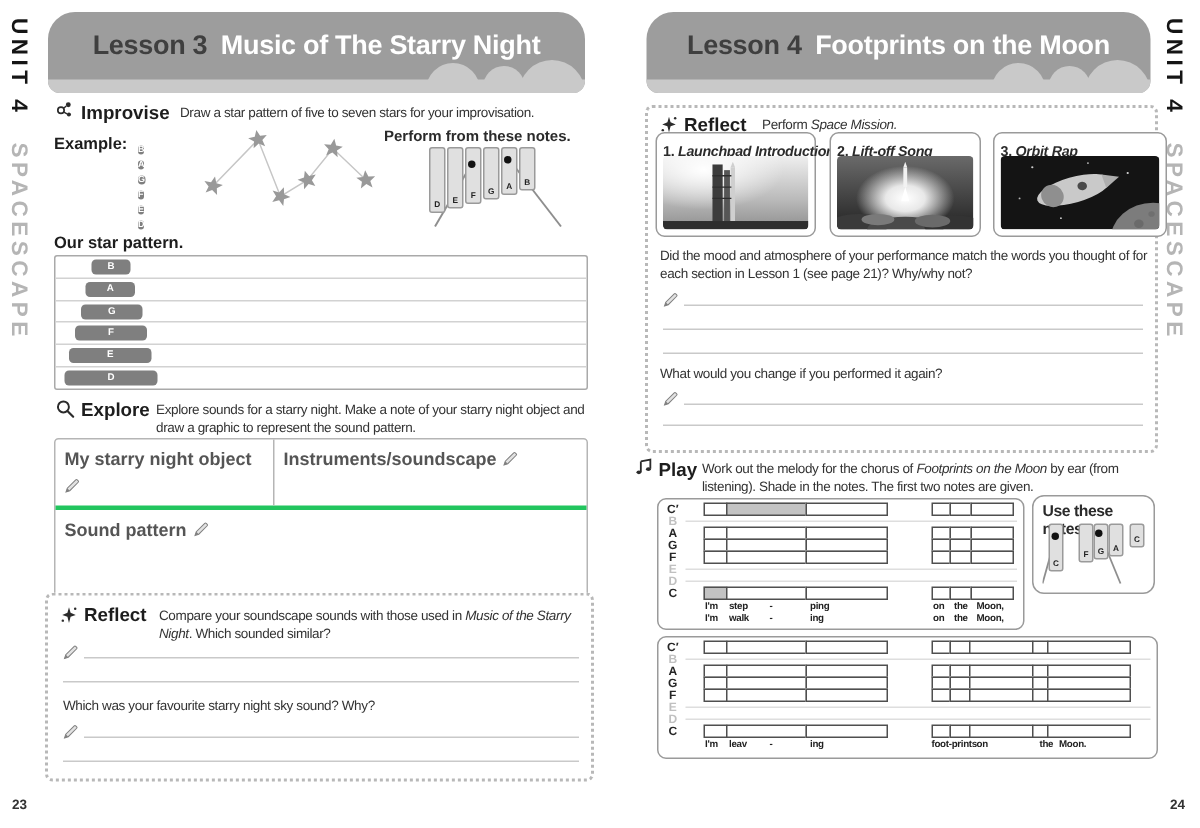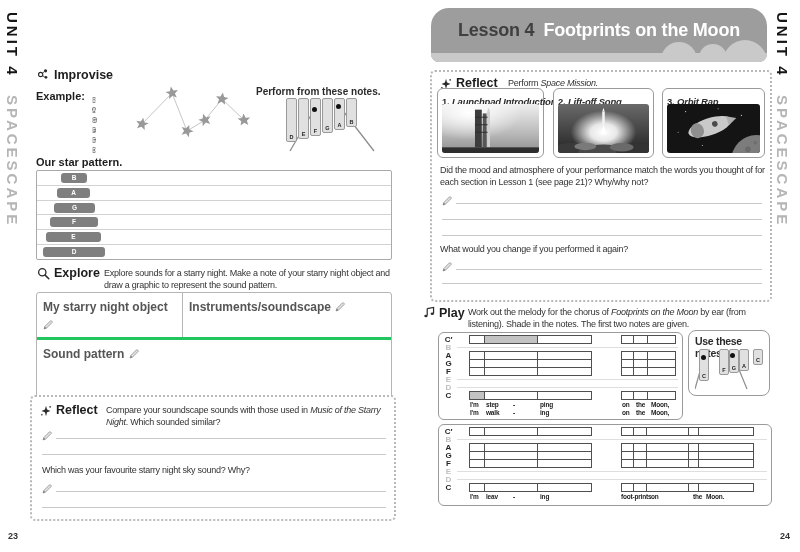--- a/index.html
+++ b/index.html
@@ -93,31 +93,42 @@
 </head>
 <body>
 
 <div class="page" id="pageL">
 
   <div class="vside" style="left:4px;">
     <span class="vunit">UNIT 4</span>
     <span class="vname">SPACESCAPE</span>
   </div>
 
+  <div class="banner" style="left:32px;width:358px;">
+    <span class="cbump" style="width:36px;height:36px;right:70px;bottom:-16px;"></span>
+    <span class="cbump" style="width:28px;height:28px;right:40px;bottom:-10px;"></span>
+    <span class="cbump" style="width:44px;height:44px;right:0px;bottom:-22px;"></span>
+    <span class="cloudband"></span>
+    <div class="ttl">
+      <span class="lessnum">Lesson 3</span>
+      <span class="lesstitle">Music of The Starry Night</span>
+    </div>
+  </div>
 
   <span class="abs icon" style="left:37px;top:67px;">
     <svg viewBox="0 0 16 16" width="13" height="13">
         <circle cx="10.5" cy="3.5" r="2" fill="#2b2b2b"></circle>
         <circle cx="4.5" cy="8" r="2.6" fill="none" stroke="#2b2b2b" stroke-width="1.4"></circle>
         <circle cx="11" cy="11.5" r="1.7" fill="#2b2b2b"></circle>
         <line x1="6.8" y1="6.2" x2="8.8" y2="4.6" stroke="#2b2b2b" stroke-width="1.1"></line>
         <line x1="6.9" y1="9.5" x2="9.4" y2="11" stroke="#2b2b2b" stroke-width="1.1"></line>
       </svg>
   </span>
   <span class="abs h" style="left:54px;top:68px;">Improvise</span>
+  <span class="abs body" style="left:120px;top:70px;width:268px;">Draw a star pattern of five to seven stars for your improvisation.</span>
 
   <span class="abs lbl" style="left:36px;top:90px;">Example:</span>
 
   <div class="abs" style="left:92px;top:88px;width:56px;">
     <div class="xrow"><span class="dbar" style="width:24px;">B</span></div>
     <div class="xrow"><span class="dbar" style="width:30px;">A</span></div>
     <div class="xrow"><span class="dbar" style="width:36px;">G</span></div>
     <div class="xrow"><span class="dbar" style="width:42px;">F</span></div>
     <div class="xrow"><span class="dbar" style="width:48px;">E</span></div>
     <div class="xrow"><span class="dbar" style="width:54px;">D</span></div>
@@ -331,21 +342,21 @@
           <path d="M48.6 8l1.4-4 1.4 4z" fill="#f2f2f2"></path>
           <path d="M50 22 L47 32 L53 32 Z" fill="#ffffff"></path>
           <ellipse cx="16" cy="49" rx="22" ry="8" fill="#3a3a3a"></ellipse>
           <ellipse cx="50" cy="52" rx="28" ry="9" fill="#4a4a4a"></ellipse>
           <ellipse cx="86" cy="50" rx="22" ry="8" fill="#333333"></ellipse>
           <ellipse cx="30" cy="45" rx="12" ry="4" fill="#7a7a7a"></ellipse>
           <ellipse cx="70" cy="46" rx="13" ry="4.5" fill="#6a6a6a"></ellipse>
         </svg>
       </span>
     </div>
-    <div class="card" style="left:230px;width:103px;">
+    <div class="card" style="left:230px;width:116px;">
       <span class="cap"><span class="b">3.</span> <span class="b i">Orbit Rap</span></span>
       <span class="photo">
         <svg viewBox="0 0 100 52" preserveAspectRatio="none">
           <rect width="100" height="52" fill="#141414"></rect>
           <circle cx="20" cy="8" r="0.7" fill="#cfcfcf"></circle>
             <circle cx="55" cy="5" r="0.6" fill="#bdbdbd"></circle>
             <circle cx="80" cy="12" r="0.7" fill="#d5d5d5"></circle>
             <circle cx="12" cy="30" r="0.6" fill="#b5b5b5"></circle>
             <circle cx="38" cy="44" r="0.6" fill="#c9c9c9"></circle>
           <circle cx="96" cy="60" r="27" fill="#7c7c7c"></circle>

